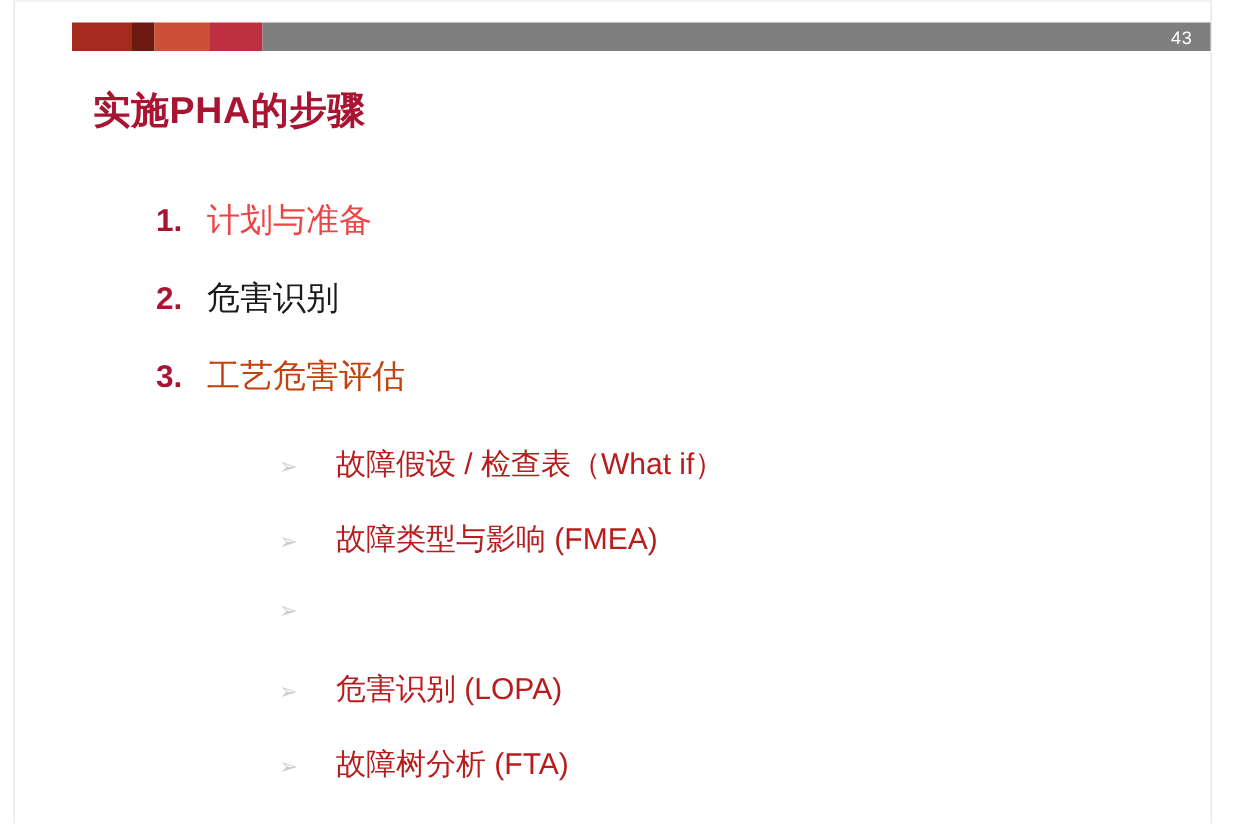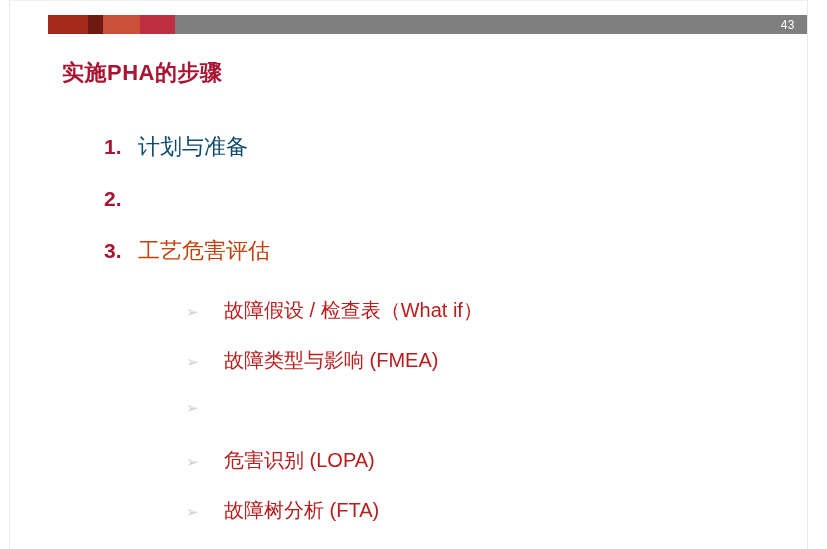--- a/index.html
+++ b/index.html
@@ -61,21 +61,21 @@
     font-family: "Liberation Sans", sans-serif;
     letter-spacing: 0.5px;
     line-height: 1;
   }
 
   
   #title {
     position: absolute;
     left: 62px;
     top: 59px;
-    font-size: 22px;
+    font-size: 25px;
     font-weight: bold;
     color: #a81432;
     letter-spacing: 0.5px;
     white-space: nowrap;
     line-height: 1.25;
   }
 
   
   #steps {
     position: absolute;
@@ -95,21 +95,21 @@
     font-size: 21px;
     font-weight: bold;
     color: #a81432;
     line-height: 1;
   }
   .step-text {
     font-size: 22px;
     line-height: 1;
     white-space: nowrap;
   }
-  .dim  { color: #0c4a6e; }
+  .dim  { color: #ef4444; }
   .dim2 { color: #c2410c; }
   .active { color: #1a1a1a; }
 
   
   #subs {
     position: absolute;
     left: 186px;
     top: 300px;
     width: 620px;
   }
@@ -154,20 +154,21 @@
 
   <div id="steps">
 
     <div class="step">
       <span class="step-num">1.</span>
       <span class="step-text dim">计划与准备</span>
     </div>
 
     <div class="step">
       <span class="step-num">2.</span>
+      <span class="step-text active">危害识别</span>
     </div>
 
     <div class="step">
       <span class="step-num">3.</span>
       <span class="step-text dim2">工艺危害评估</span>
     </div>
 
   </div>
 
   <div id="subs">

